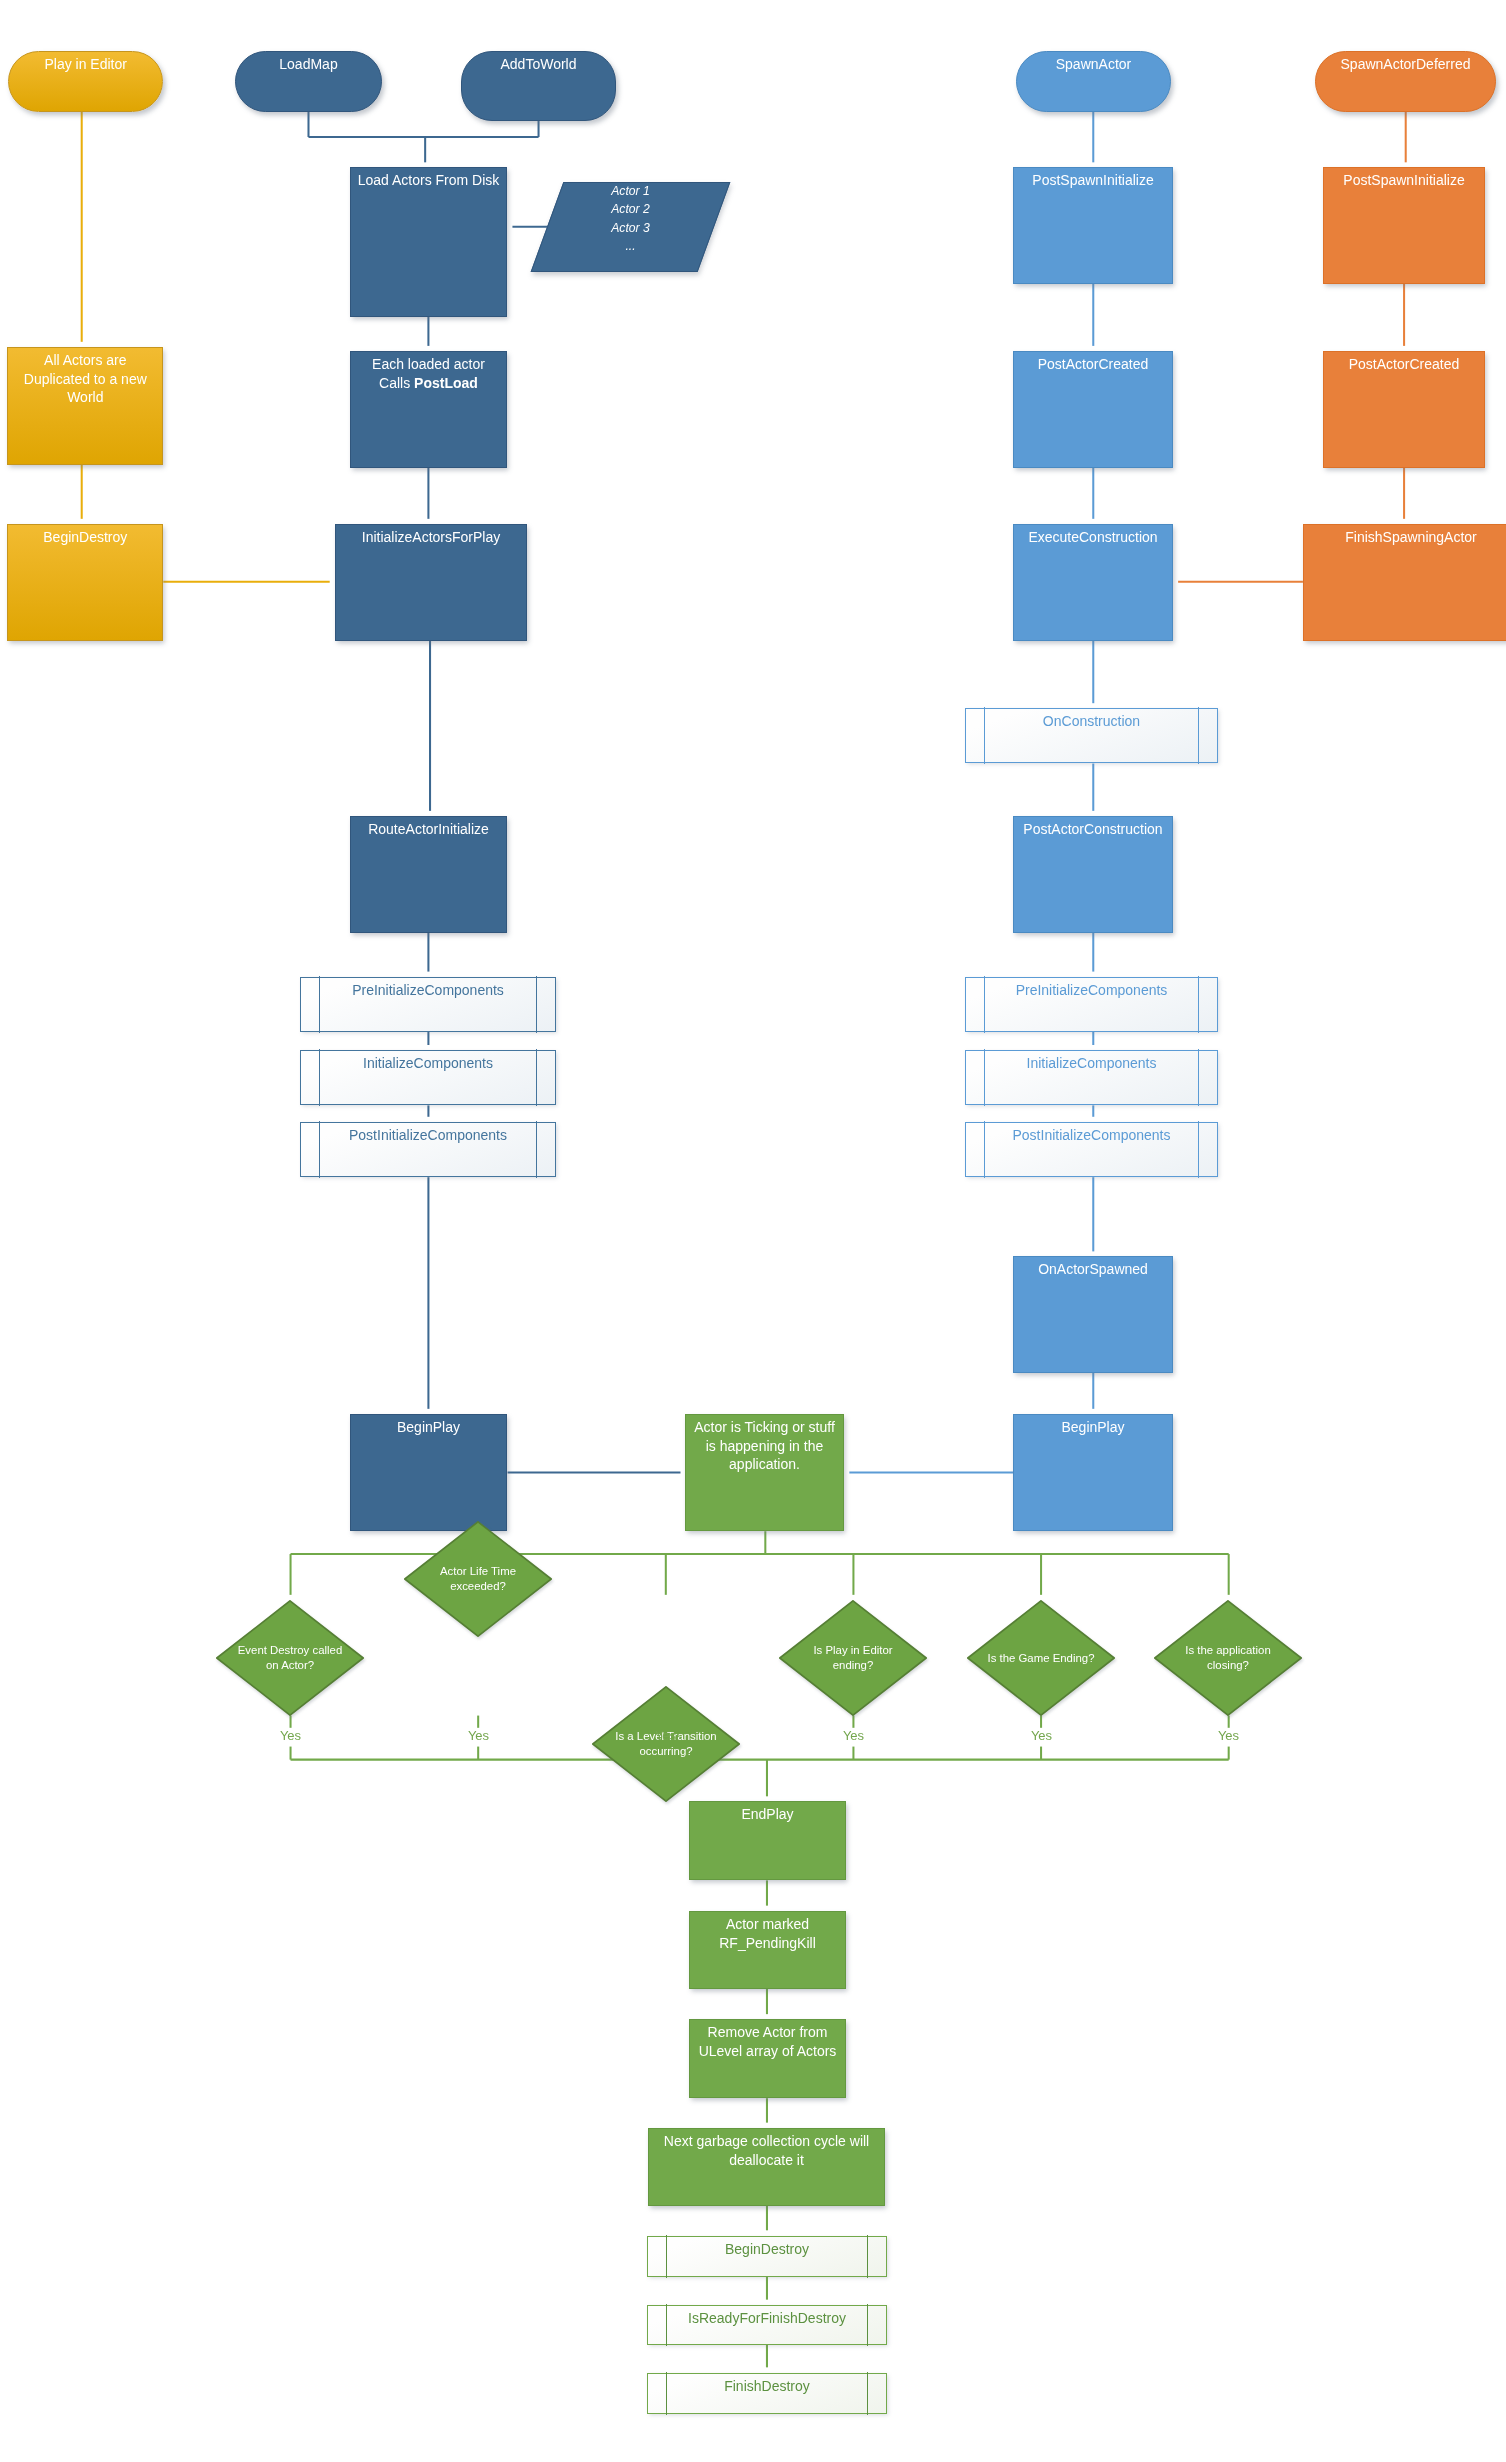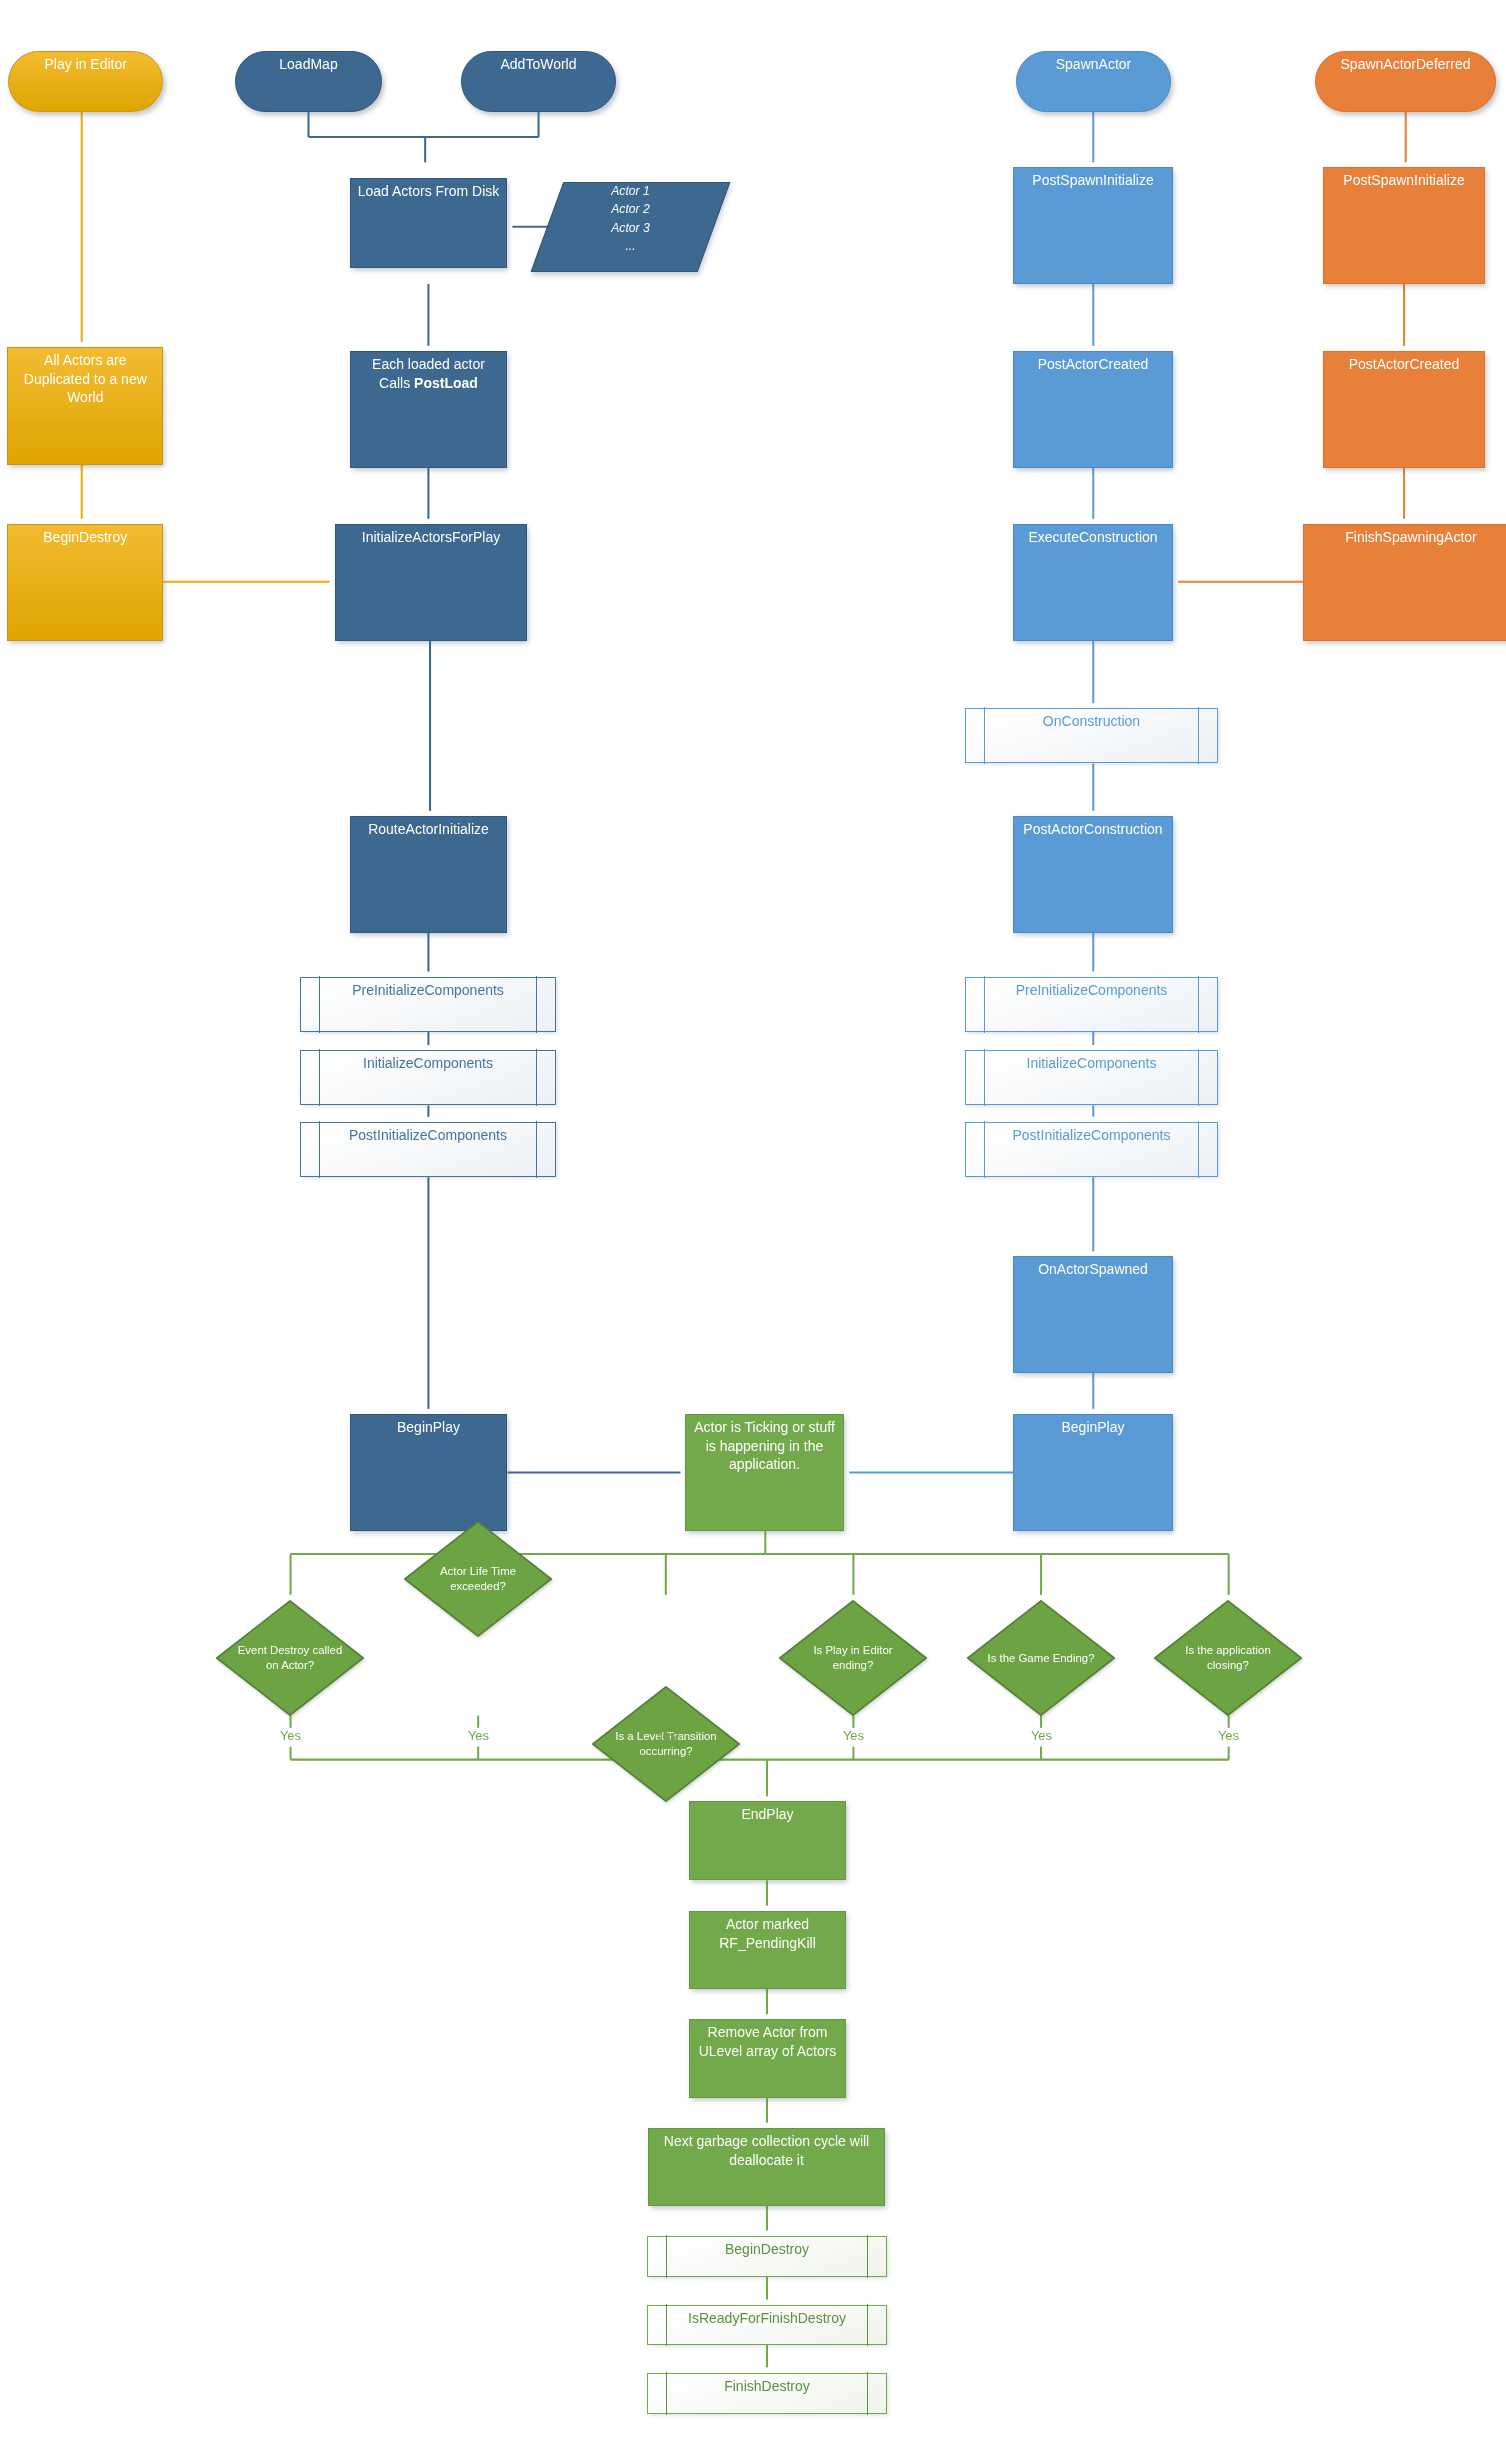--- a/index.html
+++ b/index.html
@@ -141,38 +141,38 @@
       <path d="M940,2874 V2902" marker-end="url(#ah-g)"></path>
     </g>
   </svg>
 
   <div class="node round yel shadow" style="left:8.2px;top:51px;width:155px;height:61px">
       <span>Play in Editor</span>
     </div>
   <div class="node round dark shadow" style="left:235px;top:51px;width:147px;height:61px">
       <span>LoadMap</span>
     </div>
-  <div class="node round dark shadow" style="left:461px;top:51px;width:155px;height:61px">
+  <div class="node round dark shadow" style="left:461px;top:51px;width:155px;height:70px">
       <span>AddToWorld</span>
     </div>
   <div class="node round med shadow" style="left:1016px;top:51px;width:155px;height:61px">
       <span>SpawnActor</span>
     </div>
   <div class="node round or shadow" style="left:1315px;top:51px;width:181px;height:61px">
       <span>SpawnActorDeferred</span>
     </div>
 
   <div class="node yel shadow" style="left:7.3px;top:347px;width:156px;height:118px">
       <span>All Actors are Duplicated to a new World</span>
     </div>
   <div class="node yel shadow" style="left:7.3px;top:524px;width:156px;height:117px">
       <span>BeginDestroy</span>
     </div>
 
-  <div class="node dark shadow" style="left:350px;top:178px;width:157px;height:90px">
+  <div class="node dark shadow" style="left:350px;top:167px;width:157px;height:150px">
       <span>Load Actors From Disk</span>
     </div>
 
   <div class="para" style="left:547px;top:182px;width:167px;height:90px">
     <div class="para-bg"></div>
     <div class="para-text">
       <div>Actor 1</div>
       <div>Actor 2</div>
       <div>Actor 3</div>
       <div>...</div>

